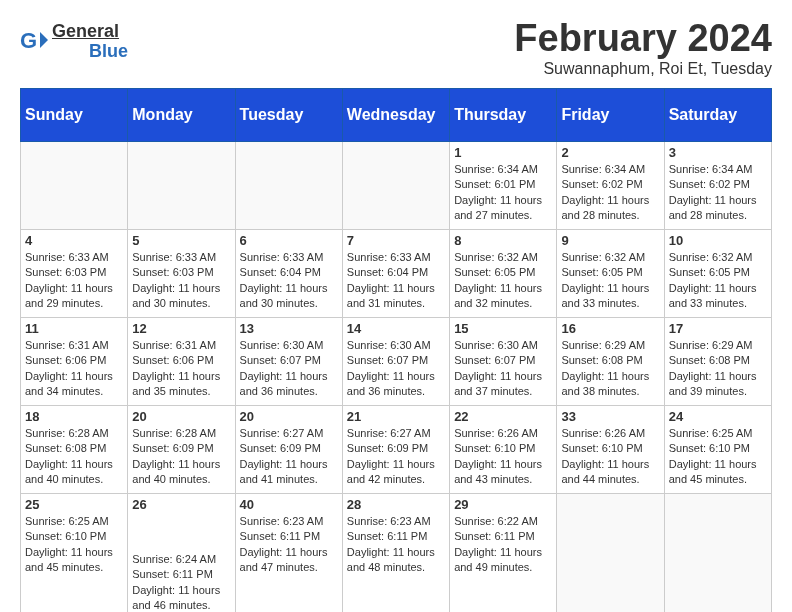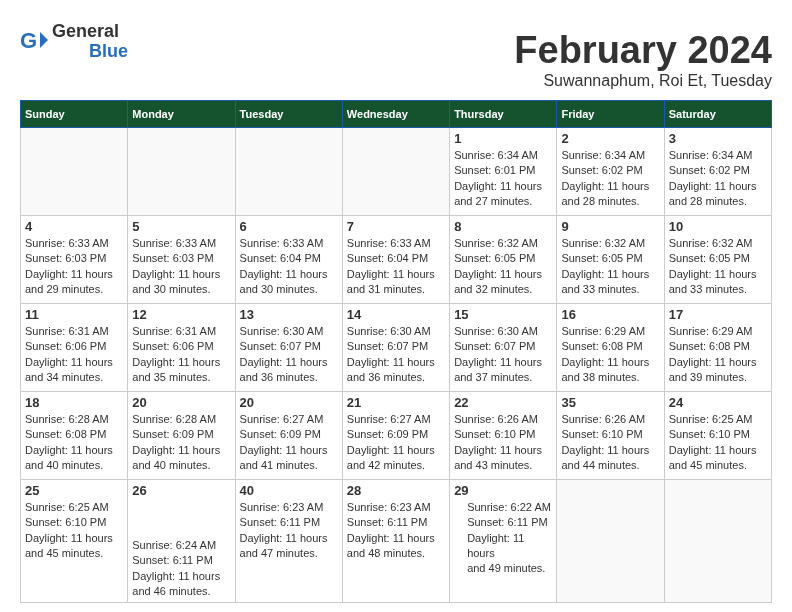--- a/index.html
+++ b/index.html
@@ -28,55 +28,54 @@
       align-items: center;
       margin-top: 4px;
     }
     .logo-text {
       display: flex;
       flex-direction: column;
       font-size: 18px;
       font-weight: bold;
       line-height: 1.1;
     }
-    .logo-general { color: #333; }
+    .logo-general { color: #333; text-decoration: underline; }
     .logo-blue { color: #2a6ebb; margin-left: 37px; }
     .logo-icon {
       width: 28px;
       height: 28px;
       margin-right: 4px;
     }
     .title-block {
       text-align: right;
-      margin-top: 12px;
     }
     .month-title {
       font-size: 38px;
       font-weight: bold;
       color: #333;
       line-height: 1.1;
     }
     .location-title {
       font-size: 16px;
       color: #333;
       font-weight: normal;
     }
     .calendar {
       flex: 1;
       border: 1px solid #ccc;
       border-collapse: collapse;
       width: 100%;
       table-layout: fixed;
     }
     .calendar th {
-      background: #14532d;
+      background: #1d4ed8;
       color: #fff;
-      font-size: 11px;
+      font-size: 16px;
       font-weight: bold;
-      padding: 7px 4px;
+      padding: 17px 4px;
       border: 1px solid #1a5aaa;
       text-align: left;
     }
     .calendar td {
       vertical-align: top;
       border: 1px solid #ccc;
       padding: 3px 4px;
       font-size: 10px;
       color: #333;
       height: 88px;
@@ -290,21 +289,21 @@
 and 42 minutes.</div>
           </td>
           <td>
             <div class="day-number">22</div>
             <div class="day-detail" style="white-space: pre-line;">Sunrise: 6:26 AM
 Sunset: 6:10 PM
 Daylight: 11 hours
 and 43 minutes.</div>
           </td>
           <td>
-            <div class="day-number">35</div>
+            <div class="day-number">33</div>
             <div class="day-detail" style="white-space: pre-line;">Sunrise: 6:26 AM
 Sunset: 6:10 PM
 Daylight: 11 hours
 and 44 minutes.</div>
           </td>
           <td>
             <div class="day-number">24</div>
             <div class="day-detail" style="white-space: pre-line;">Sunrise: 6:25 AM
 Sunset: 6:10 PM
 Daylight: 11 hours
@@ -335,21 +334,21 @@
           </td>
           <td>
             <div class="day-number">28</div>
             <div class="day-detail" style="white-space: pre-line;">Sunrise: 6:23 AM
 Sunset: 6:11 PM
 Daylight: 11 hours
 and 48 minutes.</div>
           </td>
           <td>
             <div class="day-number">29</div>
-            <div class="day-detail" style="white-space: pre-line; margin-left: 13px;">Sunrise: 6:22 AM
+            <div class="day-detail" style="white-space: pre-line;">Sunrise: 6:22 AM
 Sunset: 6:11 PM
 Daylight: 11 hours
 and 49 minutes.</div>
           </td>
           <td class="empty"></td>
           <td class="empty"></td>
         </tr>
       </tbody>
   </table>
 </div>

